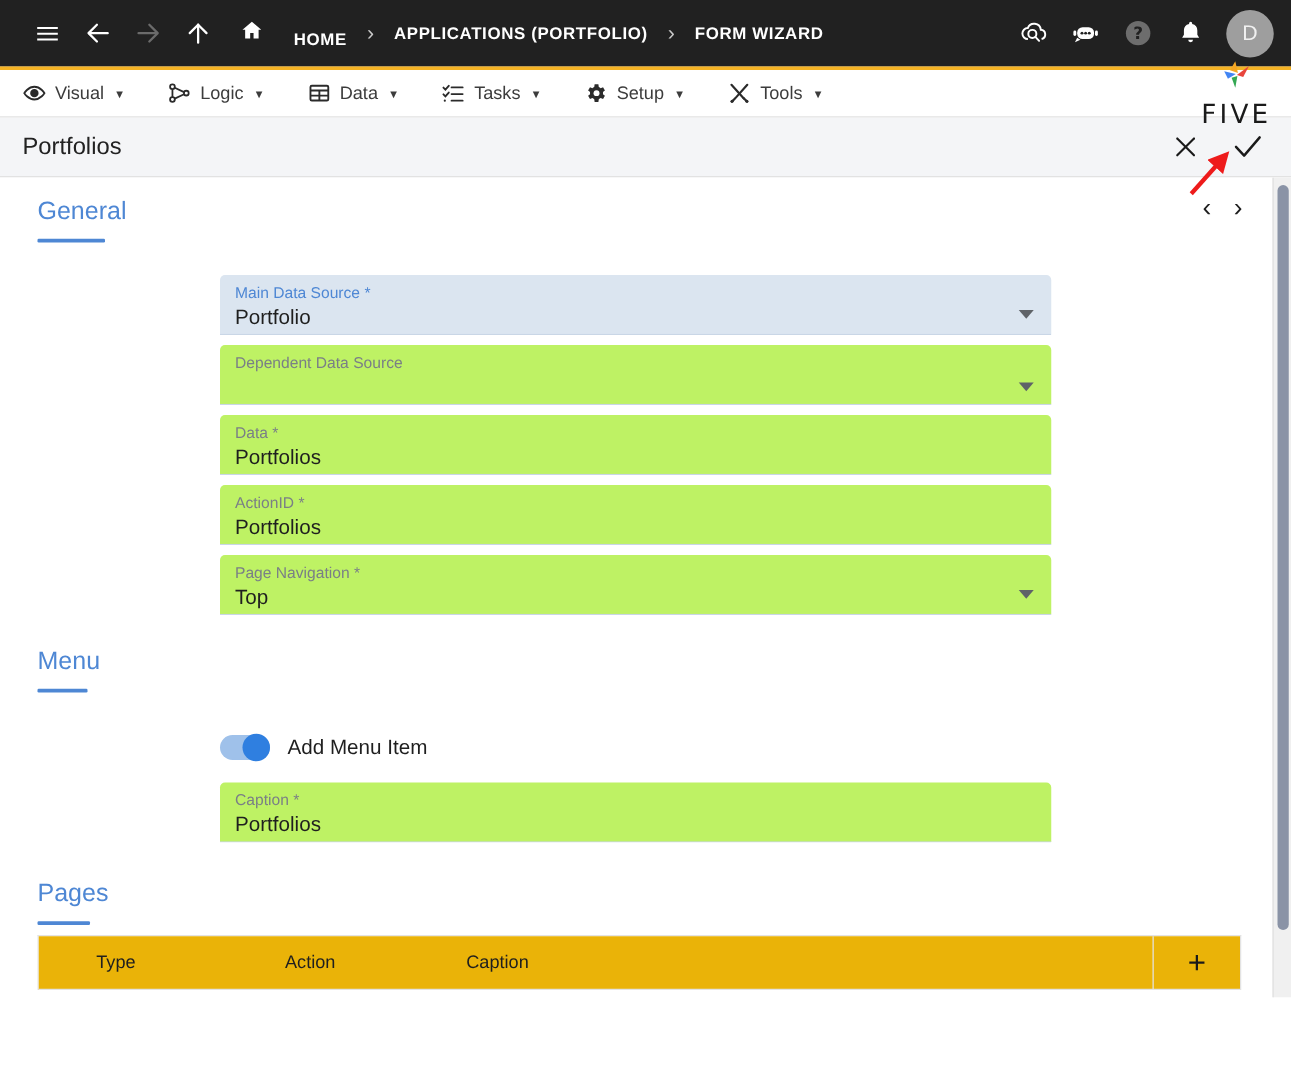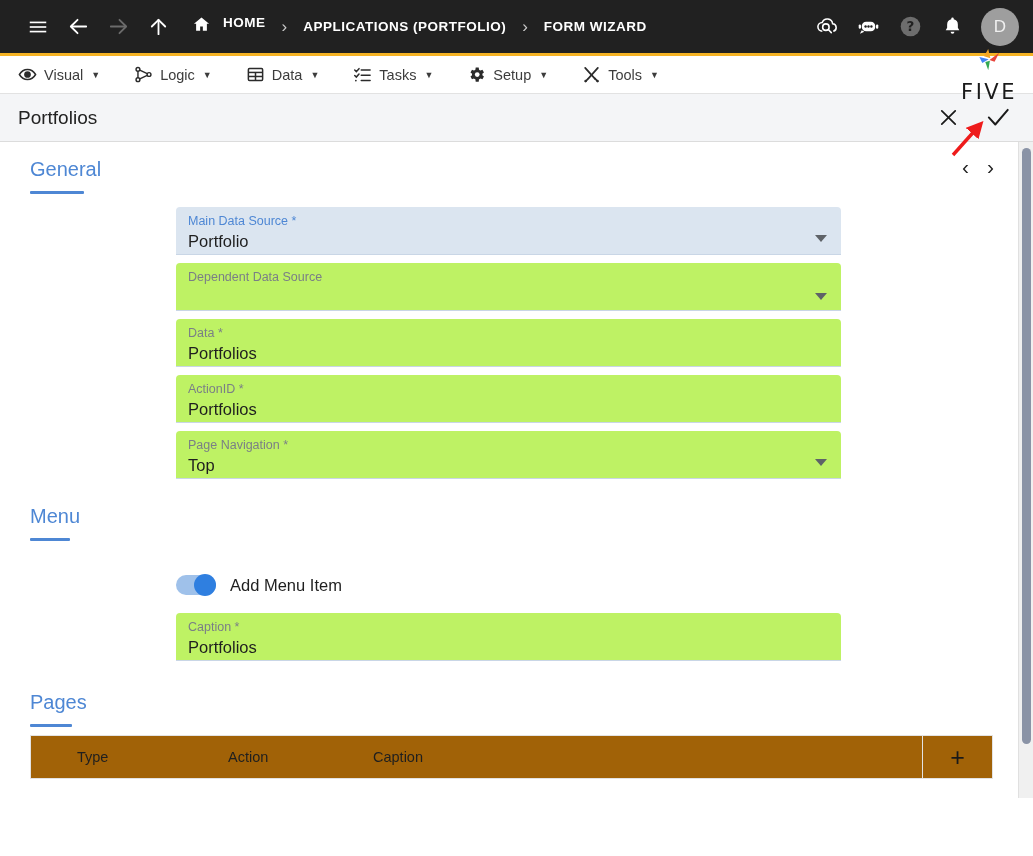--- a/index.html
+++ b/index.html
@@ -21,21 +21,21 @@
   .topbar-left { display: flex; align-items: center; gap: 0px; }
   .nav-btn {
     width: 40px; height: 40px;
     display: flex; align-items: center; justify-content: center;
     color: #ffffff;
   }
   .nav-btn.disabled { color: #6b6b6b; }
   .nav-btn svg { display: block; }
 
   .crumb-home {
-    display: flex; align-items: flex-start; gap: 12px;
+    display: flex; align-items: flex-end; gap: 24px;
     margin-left: 14px; color: #ffffff;
   }
   .crumb-text {
     font-size: 13.5px; font-weight: bold; letter-spacing: 0.5px;
     color: #ffffff; white-space: nowrap;
   }
   .crumb-sep {
     color: #c9c9c9; font-size: 17px; margin: 0 16px; font-weight: 300;
   }
 
@@ -128,21 +128,21 @@
   .sect-head.menu .sect-underline { width: 40px; }
 
   
   .pager {
     position: absolute; right: 24px; top: 14px;
     display: flex; gap: 18px; align-items: center;
   }
   .pager span { color: #1d1d1d; font-size: 21px; line-height: 1; }
 
   
-  .fields { margin-top: 13px; }
+  .fields { margin-top: 26px; }
   .field {
     position: relative;
     width: 665px; margin-left: 176px; margin-bottom: 8px;
     background: #bef264;
     border-radius: 4px 4px 0 0;
     border-bottom: 1px solid #c9d6e6;
     height: 48px;
     padding: 7px 14px 0 12px;
   }
   .field.focused { background: #dbe5f0; }
@@ -179,21 +179,21 @@
   .toggle-label { font-size: 16.5px; color: #1f1f1f; }
 
   
   .table {
     margin-left: 30px; width: 963px; margin-top: 4px;
     border: 1px solid #e3e3e3; border-bottom: none;
     background: #ffffff;
   }
   .thead {
     display: flex; height: 43px; align-items: center;
-    background: #a16207;
+    background: #eab308;
     border-bottom: 1px solid #e3e3e3;
   }
   .th {
     font-size: 14.5px; color: #1f1f1f;
   }
   .th.type { width: 197px; padding-left: 46px; }
   .th.action { width: 145px; }
   .th.caption { flex: 1; }
   .th.plus {
     width: 70px; display: flex; align-items: center; justify-content: center;

